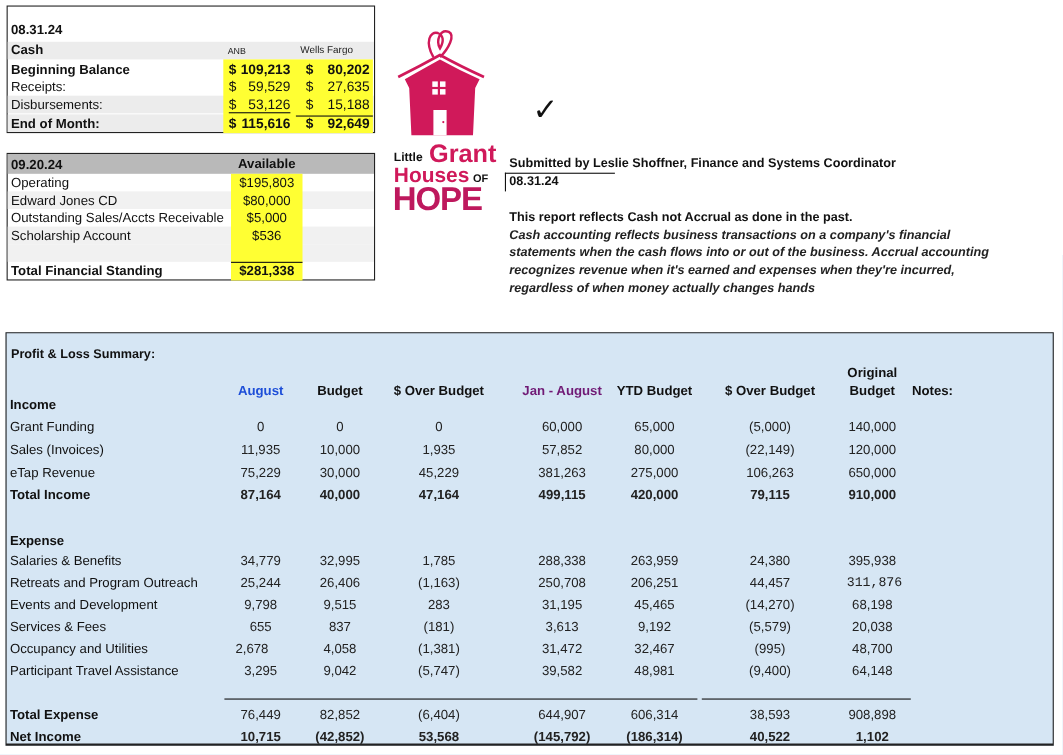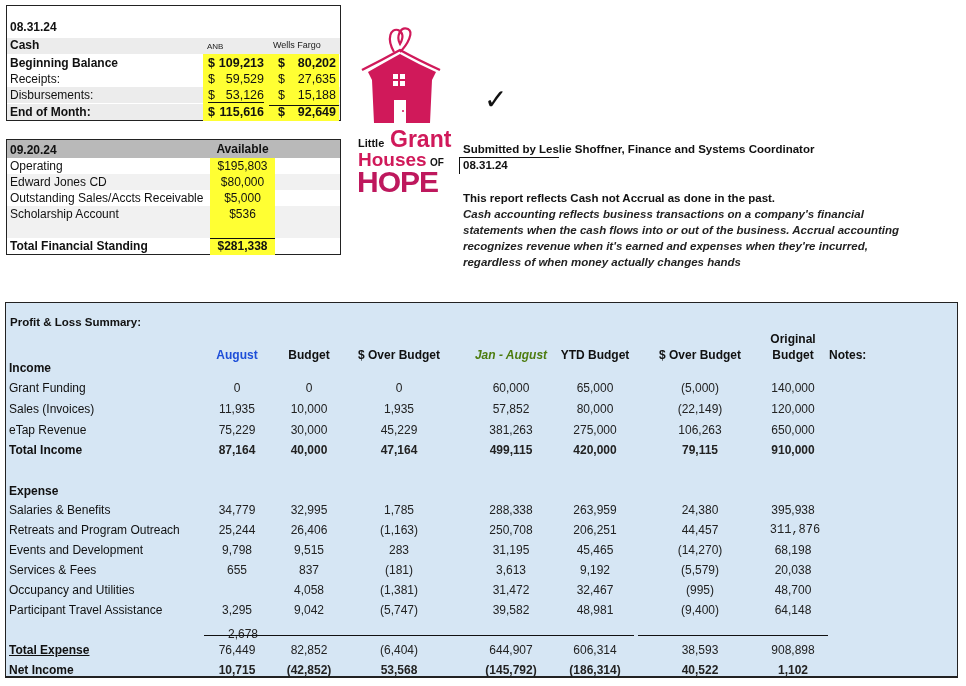--- a/index.html
+++ b/index.html
@@ -120,21 +120,21 @@
     <div class="cell b" style="left:463px; top:238px; font-style:italic; font-size:11.5px; color:#222;">recognizes revenue when it's earned and expenses when they're incurred,</div>
     <div class="cell b" style="left:463px; top:254px; font-style:italic; font-size:11.5px; color:#222;"> regardless of when money actually changes hands</div>
   </div>
 
 <div id="pl-box">
   <div class="pl-cell b" style="left:4px; top:11px; font-size:11.5px;">Profit &amp; Loss Summary:</div>
   <div id="pl-headers">
       <div class="pl-num b" style="left:186px; top:44px; color:#1d4ed8;">August</div>
       <div class="pl-num b" style="left:258px; top:44px; color:#111;">Budget</div>
       <div class="pl-num b" style="left:348px; top:44px; color:#111;">$ Over Budget</div>
-      <div class="pl-num b" style="left:460px; top:44px; color:#4d7c0f;font-style:italic;">Jan - August</div>
+      <div class="pl-num b" style="left:460px; top:44px; color:#701a75;">Jan - August</div>
       <div class="pl-num b" style="left:544px; top:44px; color:#111;">YTD Budget</div>
       <div class="pl-num b" style="left:649px; top:44px; color:#111;">$ Over Budget</div>
       <div class="pl-num b" style="left:742px; top:28px; color:#111;">Original</div>
      <div class="pl-num b" style="left:742px; top:44px; color:#111;">Budget</div>
      <div class="pl-cell b" style="left:823px; top:44px;">Notes:</div>
     </div>
   <div class="pl-cell b" style="left:3px; top:57px;">Income</div>
   <div class="pl-cell b" style="left:3px; top:180px;">Expense</div>
   <div id="pl-rows">
       <div class="pl-cell" style="left:3px; top:77px;">Grant Funding</div>
@@ -195,36 +195,36 @@
       <div class="pl-num" style="left:742px; top:239px;">68,198</div>
       <div class="pl-cell" style="left:3px; top:259px;">Services &amp; Fees</div>
       <div class="pl-num" style="left:186px; top:259px;">655</div>
       <div class="pl-num" style="left:258px; top:259px;">837</div>
       <div class="pl-num" style="left:348px; top:259px;">(181)</div>
       <div class="pl-num" style="left:460px; top:259px;">3,613</div>
       <div class="pl-num" style="left:544px; top:259px;">9,192</div>
       <div class="pl-num" style="left:649px; top:259px;">(5,579)</div>
       <div class="pl-num" style="left:742px; top:259px;">20,038</div>
       <div class="pl-cell" style="left:3px; top:279px;">Occupancy and Utilities</div>
-      <div class="pl-num" style="left:192px; top:279px;margin-top:44px;">2,678</div>
+      <div class="pl-num" style="left:178px; top:279px;">2,678</div>
       <div class="pl-num" style="left:258px; top:279px;">4,058</div>
       <div class="pl-num" style="left:348px; top:279px;">(1,381)</div>
       <div class="pl-num" style="left:460px; top:279px;">31,472</div>
       <div class="pl-num" style="left:544px; top:279px;">32,467</div>
       <div class="pl-num" style="left:649px; top:279px;">(995)</div>
       <div class="pl-num" style="left:742px; top:279px;">48,700</div>
       <div class="pl-cell" style="left:3px; top:299px;">Participant Travel Assistance</div>
       <div class="pl-num" style="left:186px; top:299px;">3,295</div>
       <div class="pl-num" style="left:258px; top:299px;">9,042</div>
       <div class="pl-num" style="left:348px; top:299px;">(5,747)</div>
       <div class="pl-num" style="left:460px; top:299px;">39,582</div>
       <div class="pl-num" style="left:544px; top:299px;">48,981</div>
       <div class="pl-num" style="left:649px; top:299px;">(9,400)</div>
       <div class="pl-num" style="left:742px; top:299px;">64,148</div>
-      <div class="pl-cell b" style="left:3px; top:339px;text-decoration:underline;">Total Expense</div>
+      <div class="pl-cell b" style="left:3px; top:339px;">Total Expense</div>
       <div class="pl-num" style="left:186px; top:339px;">76,449</div>
       <div class="pl-num" style="left:258px; top:339px;">82,852</div>
       <div class="pl-num" style="left:348px; top:339px;">(6,404)</div>
       <div class="pl-num" style="left:460px; top:339px;">644,907</div>
       <div class="pl-num" style="left:544px; top:339px;">606,314</div>
       <div class="pl-num" style="left:649px; top:339px;">38,593</div>
       <div class="pl-num" style="left:742px; top:339px;">908,898</div>
       <div class="pl-cell b" style="left:3px; top:359px;">Net Income</div>
       <div class="pl-num b" style="left:186px; top:359px;">10,715</div>
       <div class="pl-num b" style="left:258px; top:359px;">(42,852)</div>

